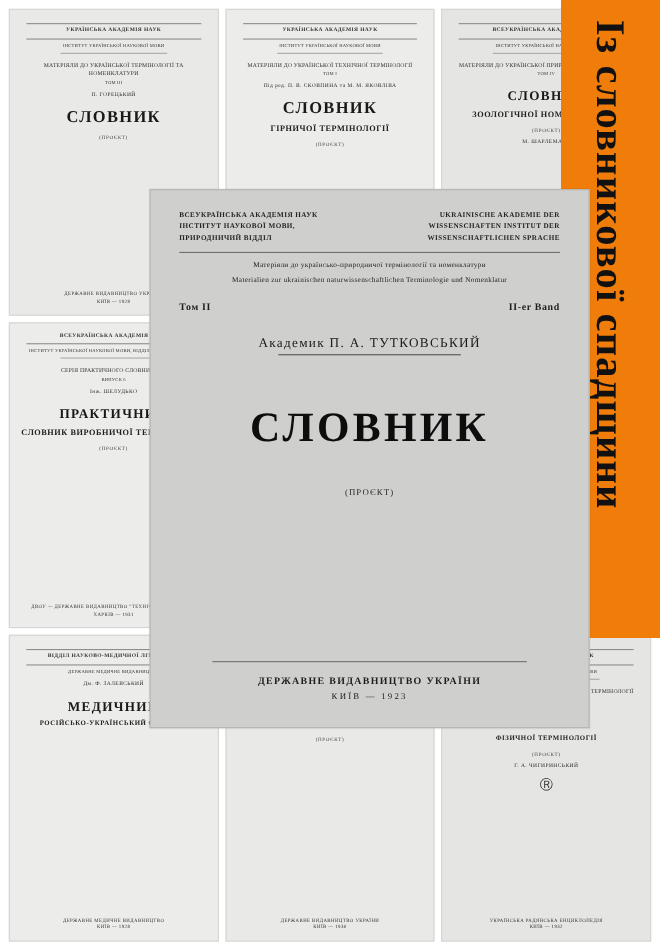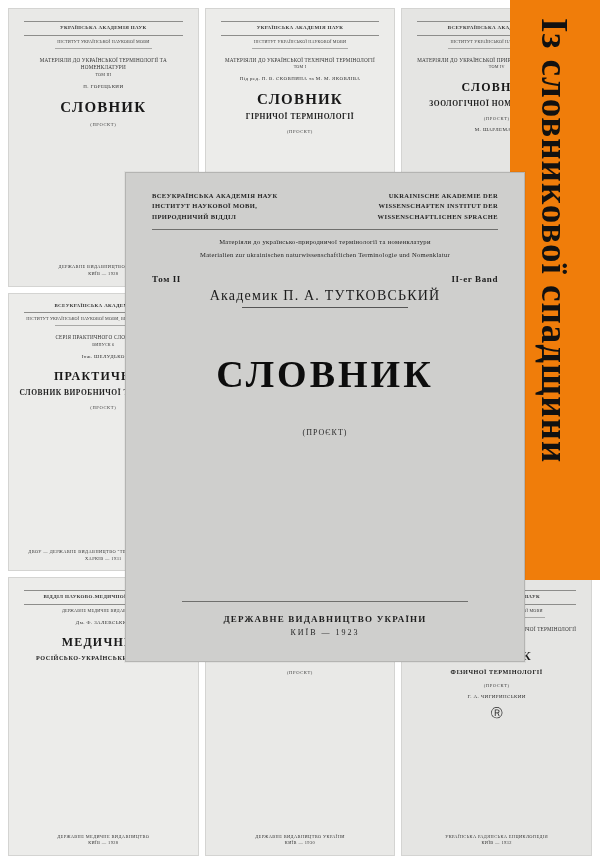--- a/index.html
+++ b/index.html
@@ -145,21 +145,21 @@
     letter-spacing: 1px;
     transform: rotate(90deg);
     transform-origin: left top;
     left: 66px;
     top: 18px;
   }
 
   
   .main-cover {
     position: absolute;
-    left: 125px;
+    left: 136px;
     top: 172px;
     width: 400px;
     height: 490px;
     background: #cfcfcd;
     border: 1px solid #b4b4b2;
     box-shadow: 0 0 0 1px rgba(0,0,0,0.04);
     z-index: 8;
     box-sizing: border-box;
     padding: 18px 26px;
     text-align: center;
@@ -199,23 +199,23 @@
     width: 100%;
     display: flex;
     justify-content: space-between;
     font-size: 9px;
     font-weight: bold;
     letter-spacing: 0.6px;
     margin-top: 14px;
     color: #1d1d1d;
   }
   .m-author {
-    font-size: 14px;
+    font-size: 12px;
     letter-spacing: 1.2px;
-    margin-top: 4px;
+    margin-top: 20px;
     color: #1b1b1b;
   }
   .m-author-rule {
     width: 48%;
     height: 1px;
     background: #555;
     margin-top: 3px;
   }
   .m-title {
     font-size: 38px;

